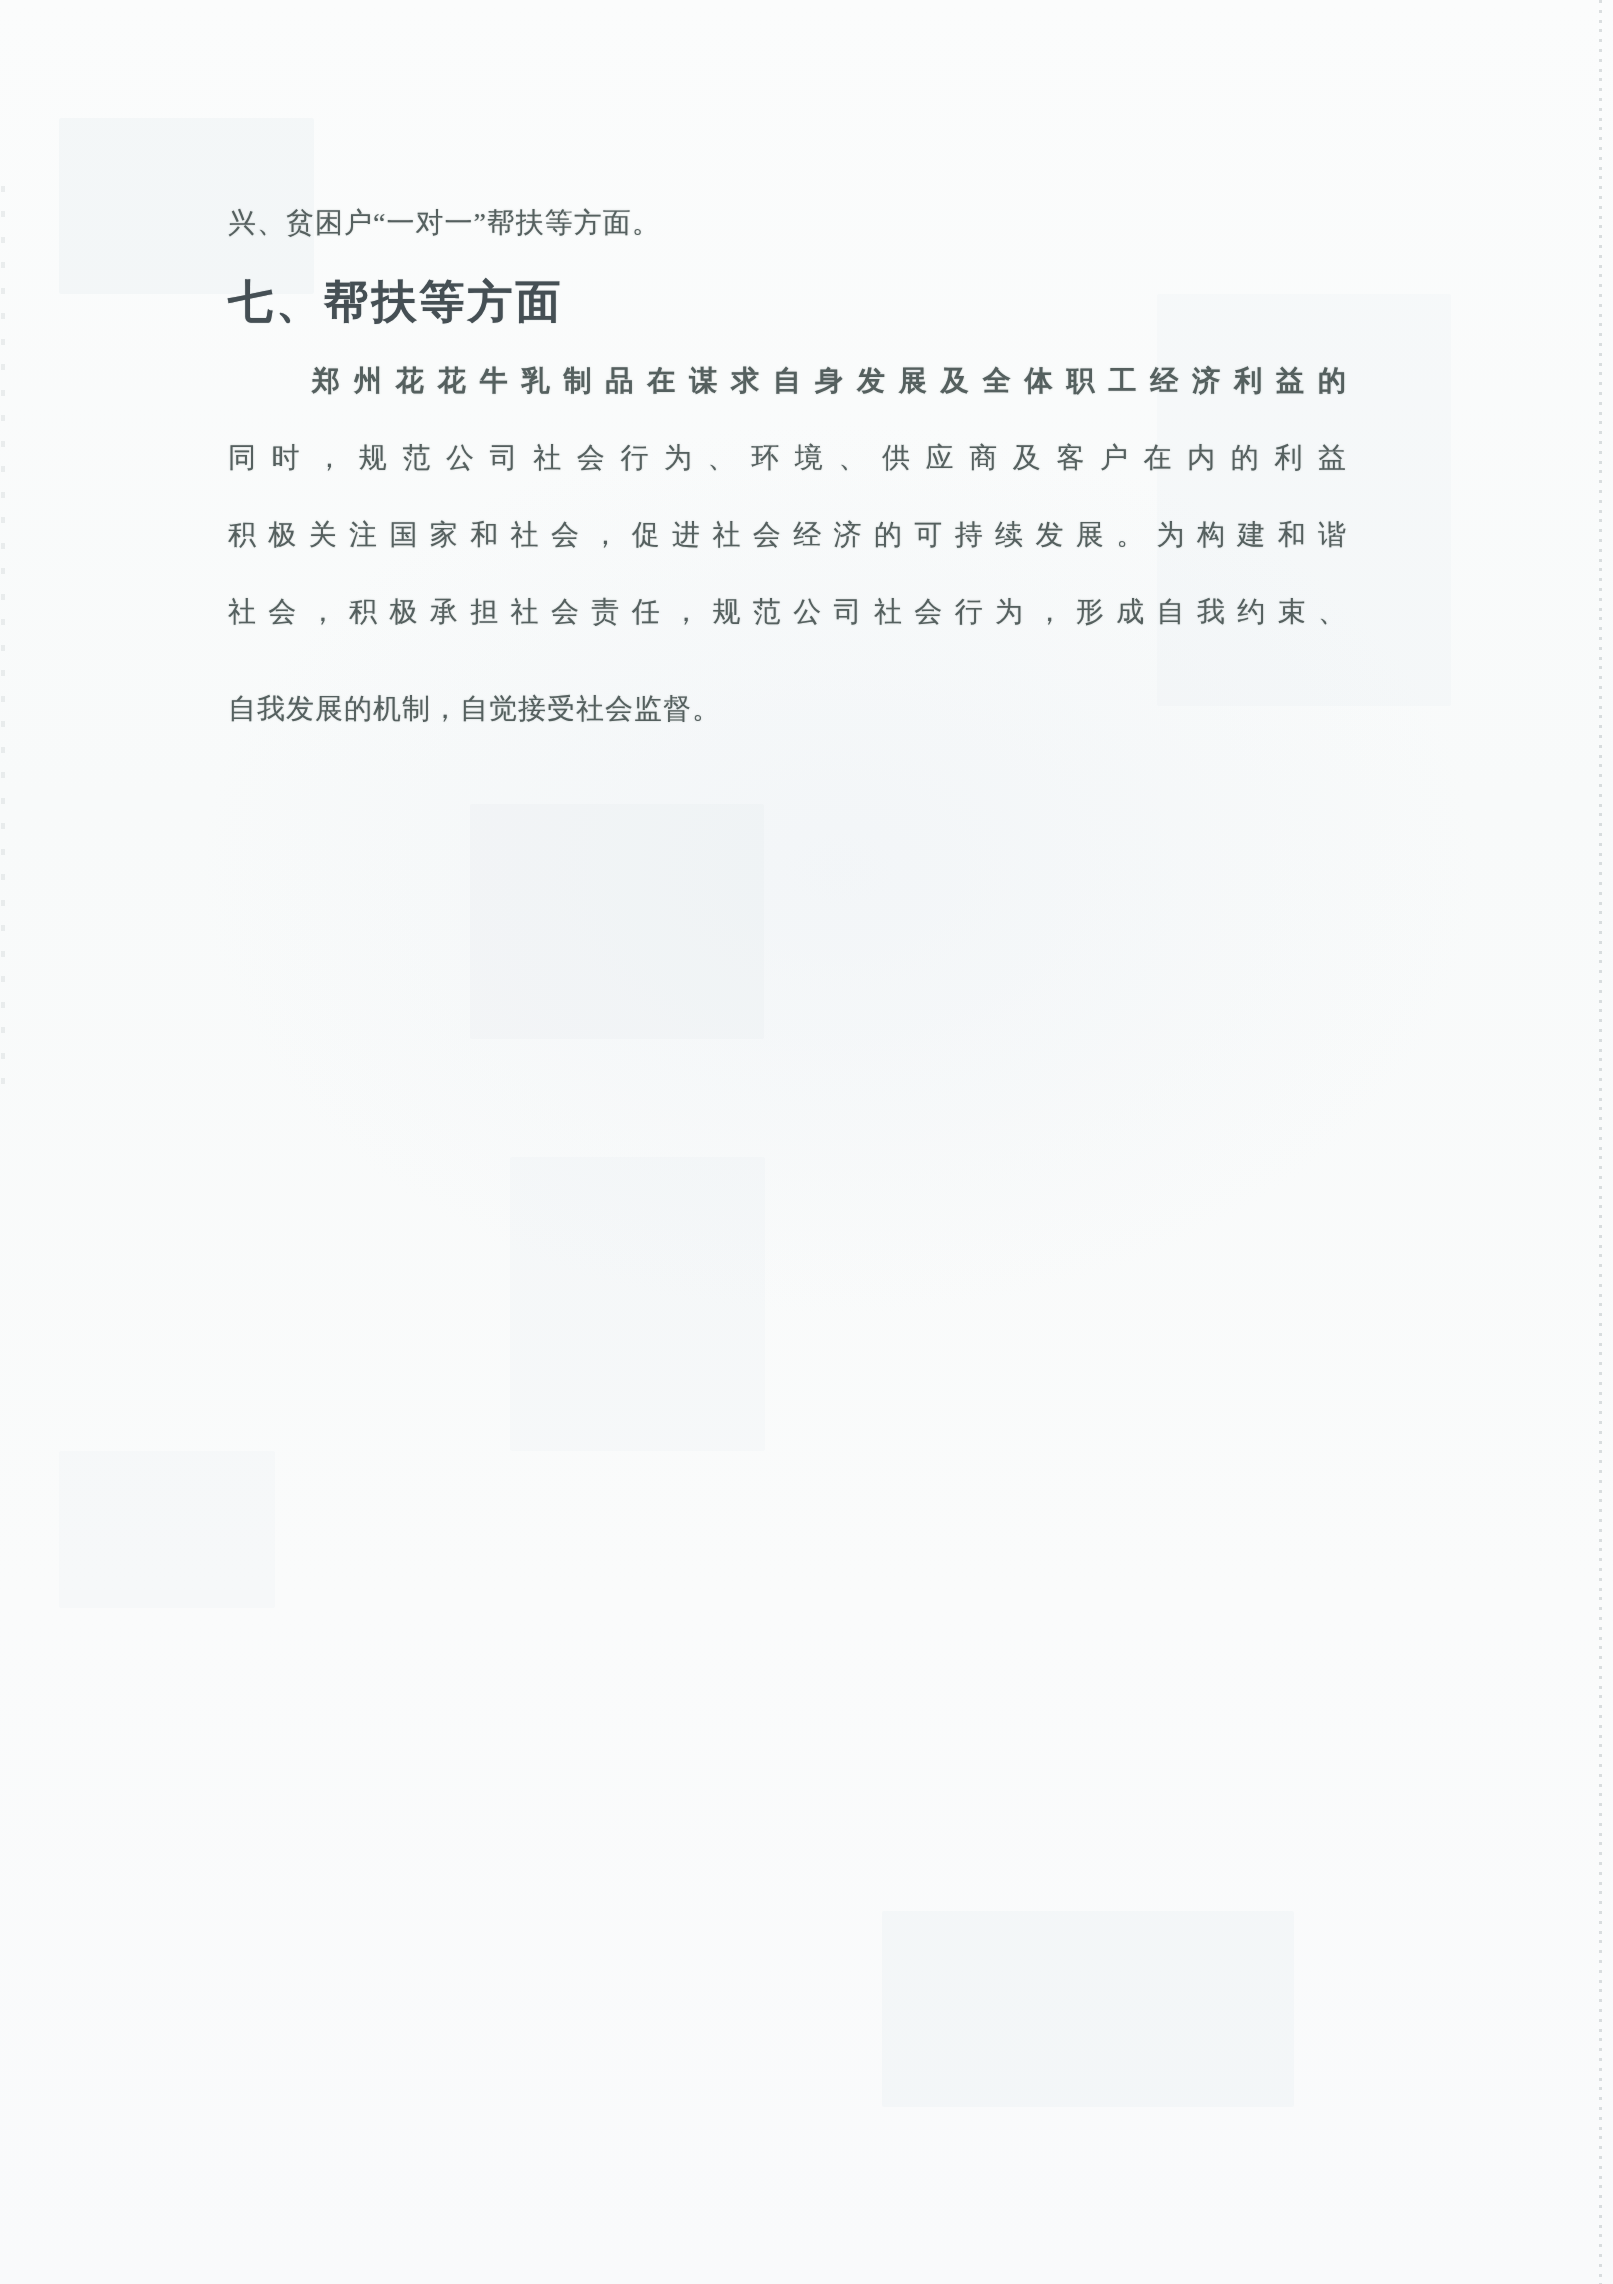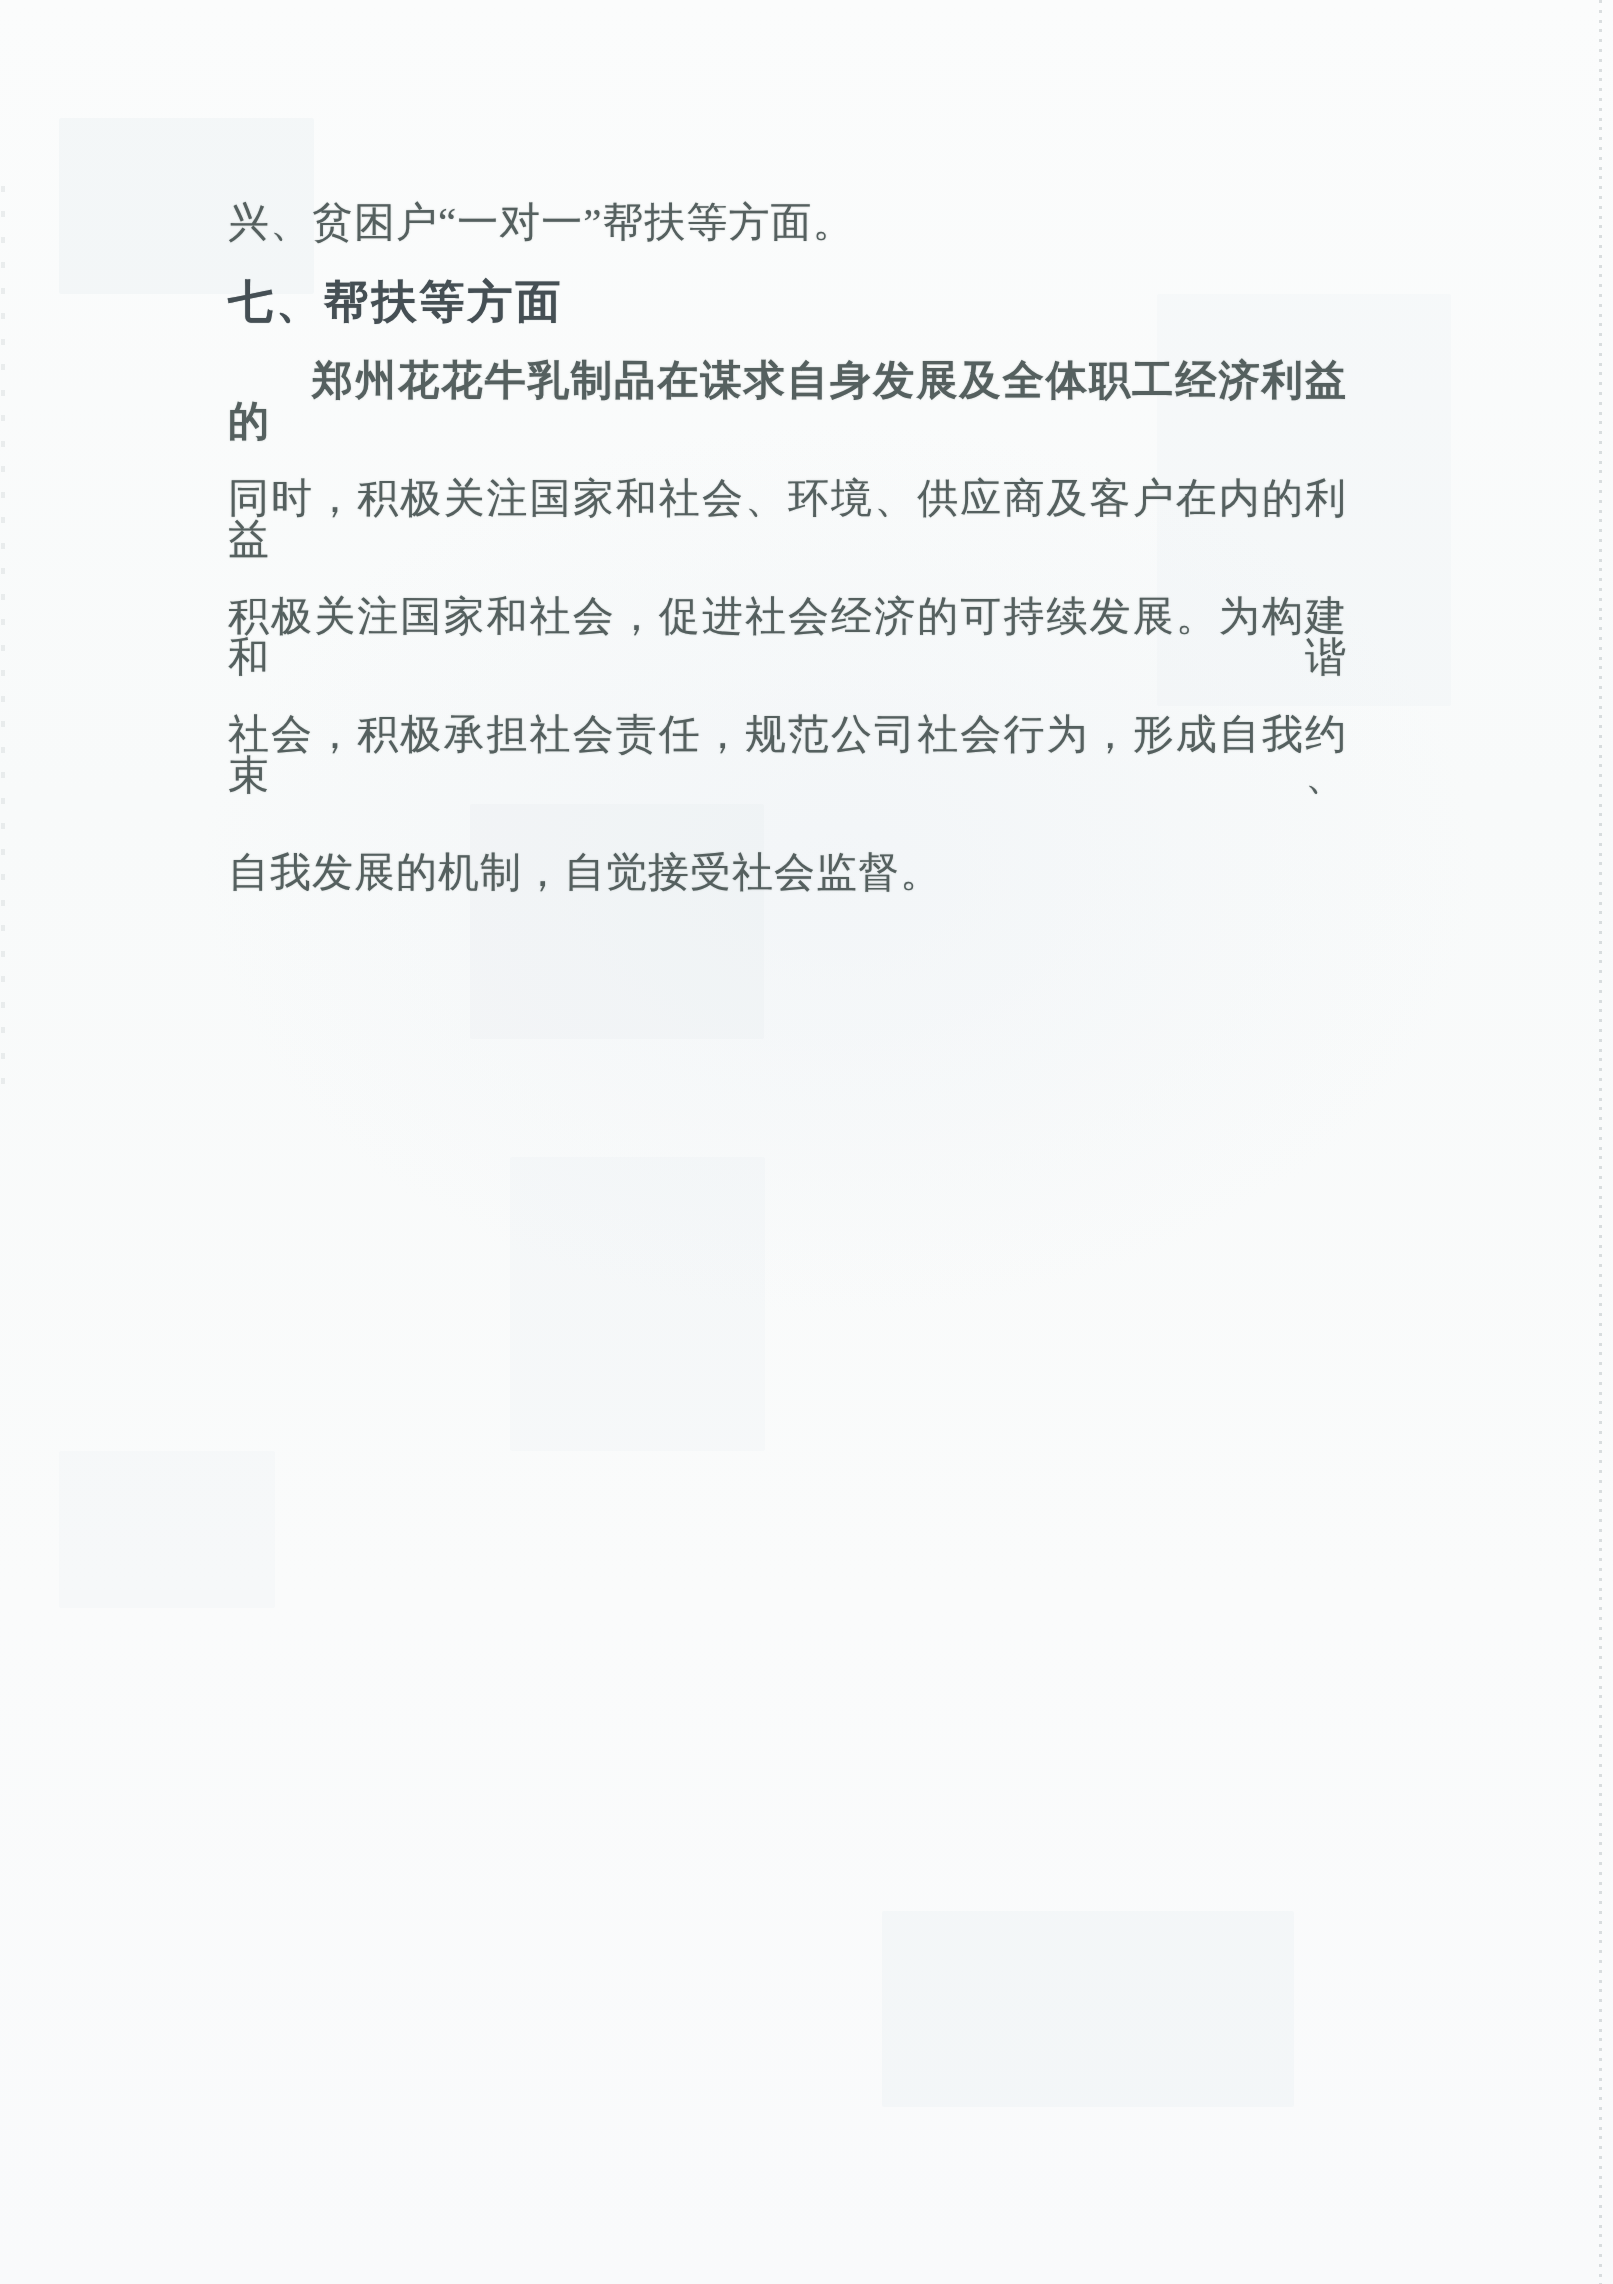--- a/index.html
+++ b/index.html
@@ -44,21 +44,21 @@
     opacity: 0.3;
   }
   
   .content {
     position: absolute;
     left: 228px;
     top: 0;
     width: 1119px;
   }
   .line {
-    font-size: 41px;
+    font-size: 28px;
     line-height: 41px;
     color: #55605f;
     letter-spacing: 1px;
     text-shadow: 0 0 1.5px rgba(92, 104, 102, 0.5);
     white-space: nowrap;
   }
   .trailing-line { margin-top: 202px; }
   .heading {
     margin-top: 36px;
     font-size: 45px;
@@ -99,21 +99,21 @@
   <div class="edge-right"></div>
 
   <div class="content">
 
     <div class="line trailing-line">兴、贫困户“一对一”帮扶等方面。</div>
 
     <div class="line heading">七、帮扶等方面</div>
 
     <div class="line para-line para-first">郑州花花牛乳制品在谋求自身发展及全体职工经济利益的</div>
 
-    <div class="line para-line para-mid">同时，积极关注国家和社会、环境、供应商及客户在内的利益</div>
+    <div class="line para-line para-mid">同时，规范公司社会行为、环境、供应商及客户在内的利益</div>
 
     <div class="line para-line para-mid">积极关注国家和社会，促进社会经济的可持续发展。为构建和谐</div>
 
     <div class="line para-line para-mid">社会，积极承担社会责任，规范公司社会行为，形成自我约束、</div>
 
     <div class="line para-last">自我发展的机制，自觉接受社会监督。</div>
 
   </div>
 </div>
 

